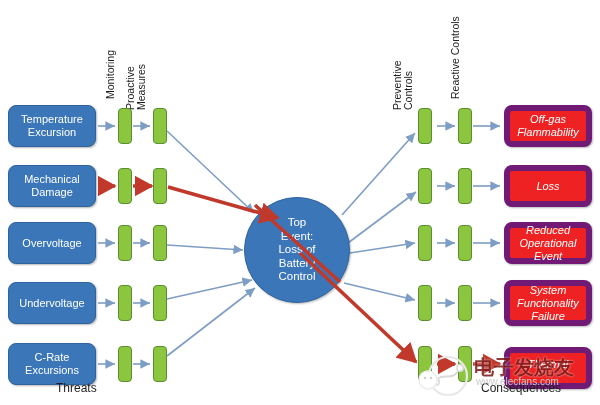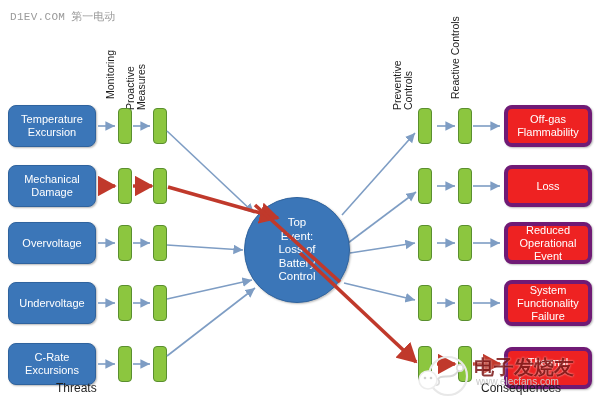--- a/index.html
+++ b/index.html
@@ -66,22 +66,23 @@
     left: 8px;
     background: #3b76b8;
     border: 1px solid #2f639e;
     box-shadow: 1px 1px 2px rgba(0,0,0,0.28);
   }
   .consequence {
     width: 88px;
     height: 42px;
     left: 504px;
     background: #ee2222;
-    border: 4px solid #701a75;
+    border: 6px solid #701a75;
     box-shadow: 1px 1px 2px rgba(0,0,0,0.28);
+    font-style: italic;
   }
   
   .barrier {
     position: absolute;
     width: 14px;
     height: 36px;
     border-radius: 4px;
     background: #8cc63f;
     border: 1.4px solid #5a8f2f;
     box-sizing: border-box;
@@ -156,23 +157,20 @@
     color: #c9c9c9;
     font-family: "Liberation Sans", sans-serif;
     white-space: nowrap;
   }
 </style>
 </head>
 <body>
 
 <div id="canvas">
 
-  <div class="src-watermark">
-    <span>D1EV.COM</span><span class="cn">第一电动</span>
-  </div>
 
   <div class="col-head" style="left:116px; top:88px;">
     <span>Monitoring</span>
   </div>
 
   <div class="col-head two-line" style="left:147px; top:88px;">
     <div>Proactive</div>
     <div>Measures</div>
   </div>
 

